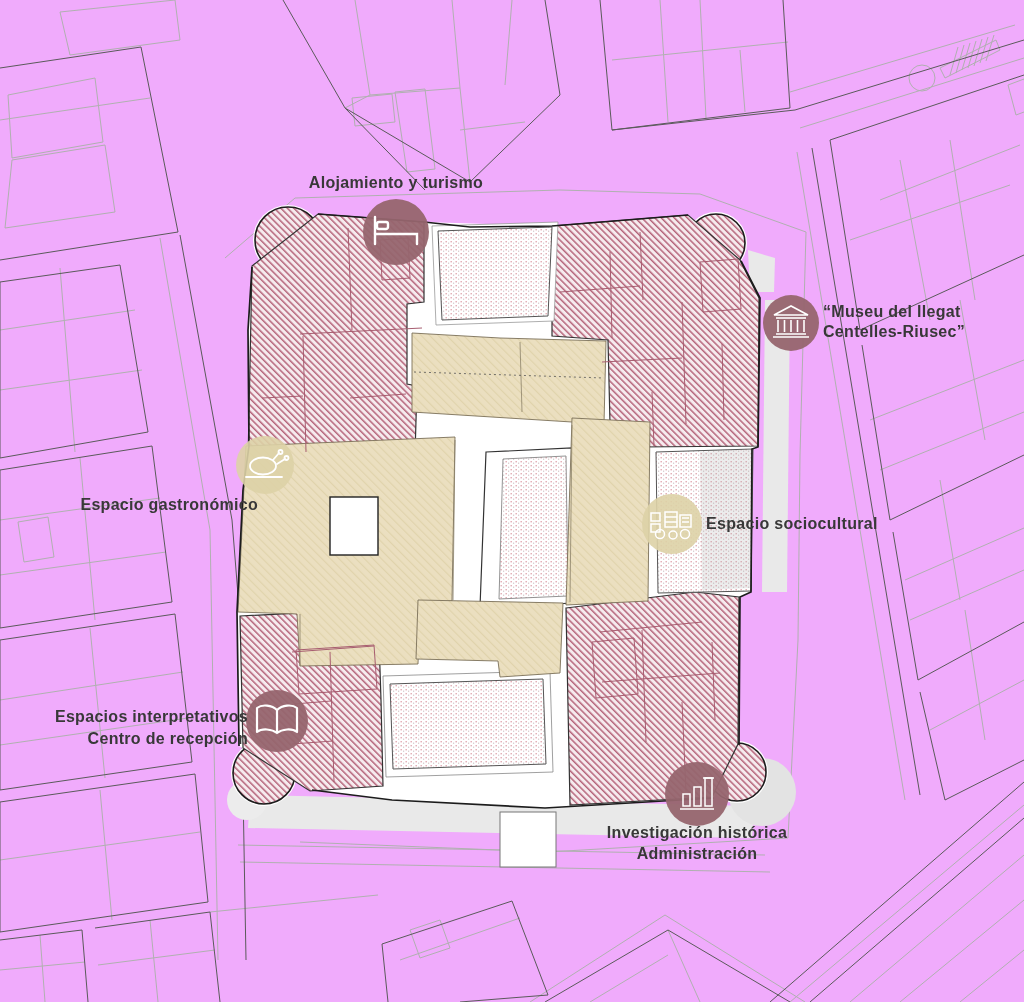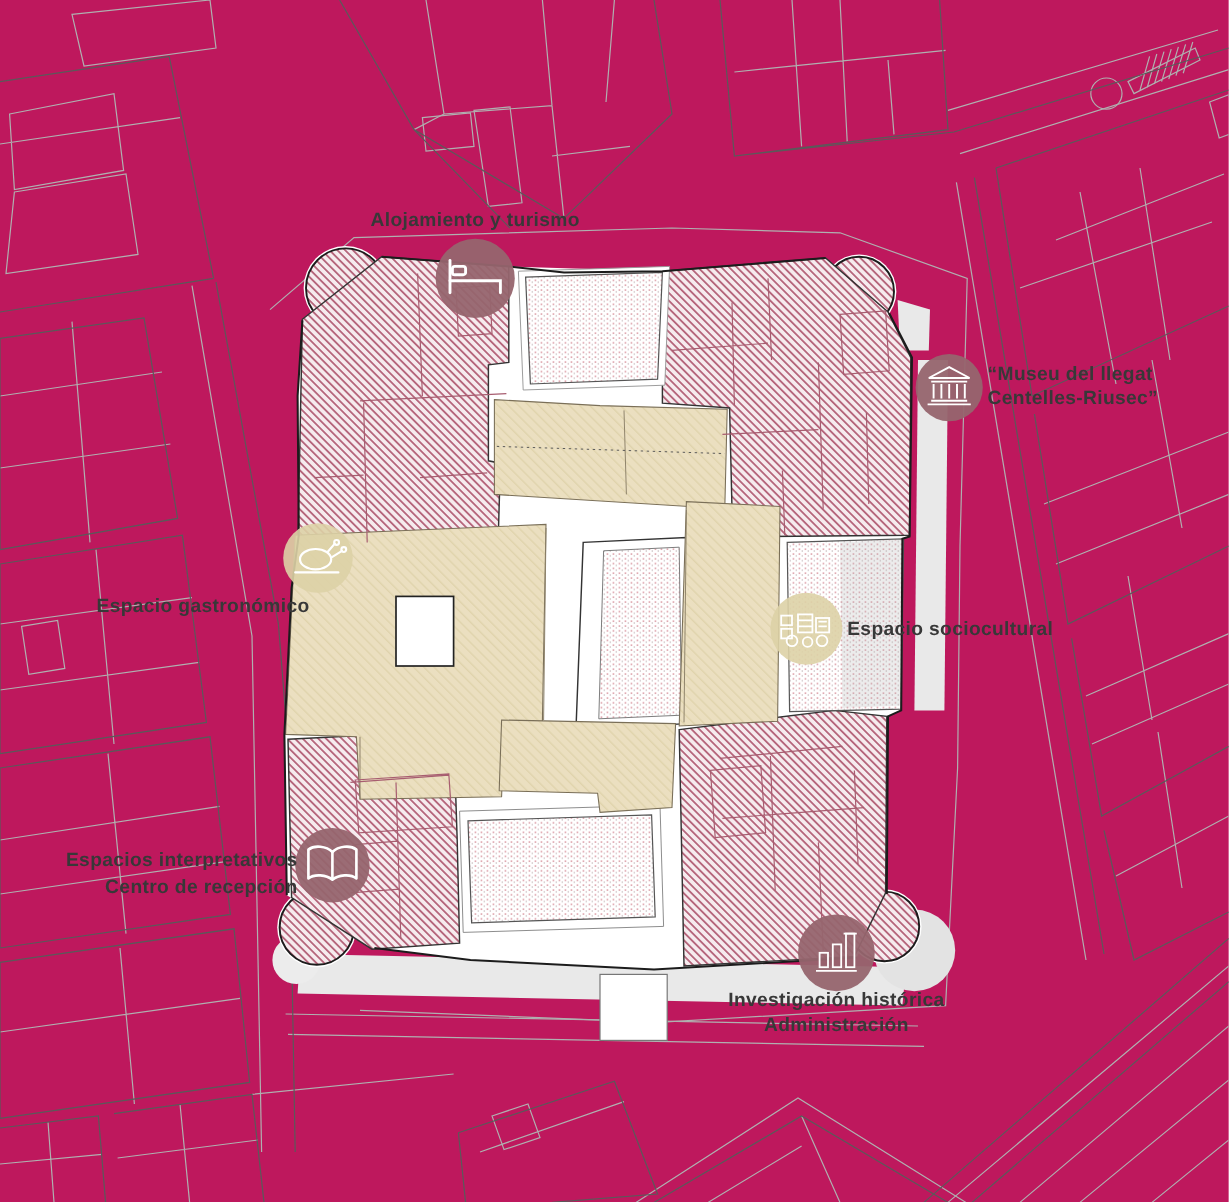--- a/index.html
+++ b/index.html
@@ -1,16 +1,16 @@
 <!DOCTYPE html>
 <html><head>
 <meta charset="utf-8">
 <style>
   html,body{margin:0;padding:0;background:#fff;}
-  .canvas{position:relative;width:1024px;height:1002px;background:#be185d;overflow:hidden;
+  .canvas{position:relative;width:1024px;height:1002px;background:#f0abfc;overflow:hidden;
           font-family:"Liberation Sans", sans-serif;}
   svg{position:absolute;left:0;top:0;}
   text{font-family:"Liberation Sans", sans-serif;font-weight:bold;fill:#383838;letter-spacing:.3px;}
 </style>
 </head>
 <body>
 
 <div class="canvas">
 <svg width="1024" height="1002" viewBox="0 0 1024 1002">
   <defs>

